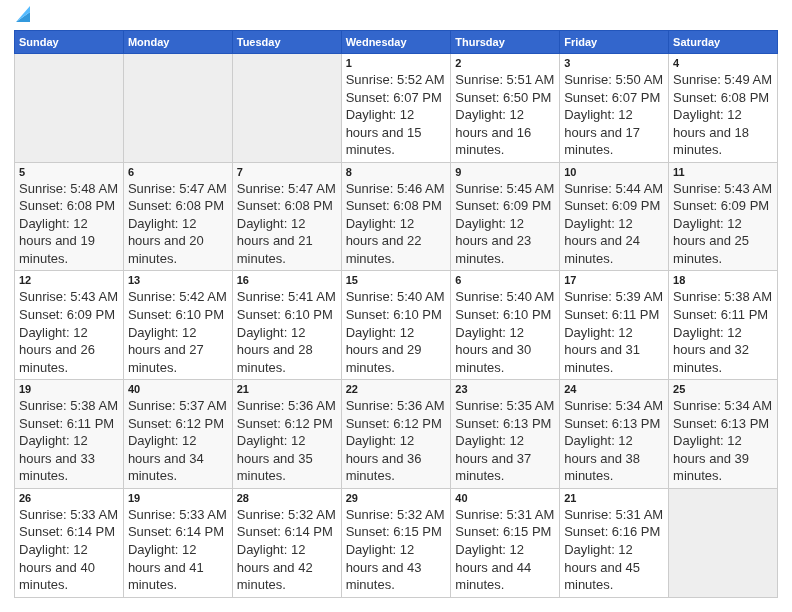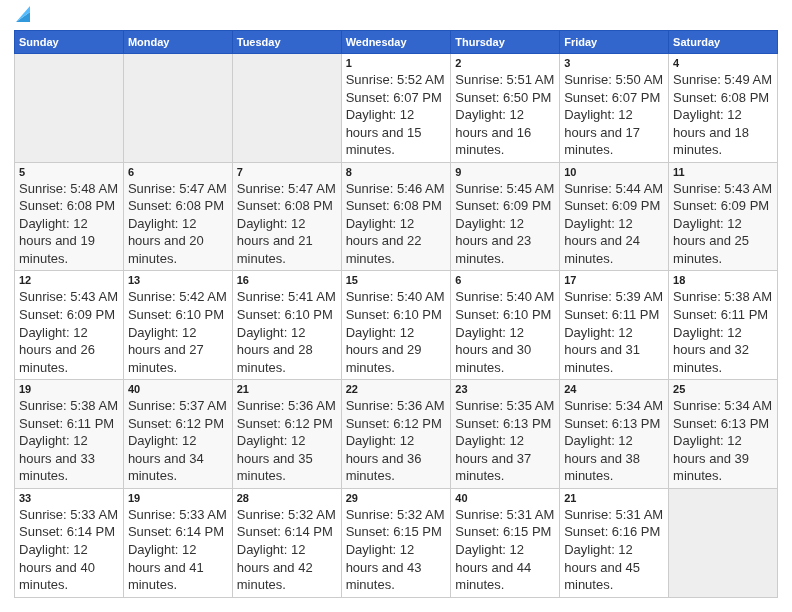--- a/index.html
+++ b/index.html
@@ -282,21 +282,21 @@
           </td>
           <td>
             <div class="day-num">25</div>
             <div class="day-info" style="white-space: pre-line;">Sunrise: 5:34 AM
 Sunset: 6:13 PM
 Daylight: 12 hours and 39 minutes.</div>
           </td>
         </tr>
         <tr>
           <td>
-            <div class="day-num">33</div>
+            <div class="day-num">26</div>
             <div class="day-info" style="white-space: pre-line;">Sunrise: 5:33 AM
 Sunset: 6:14 PM
 Daylight: 12 hours and 40 minutes.</div>
           </td>
           <td>
             <div class="day-num">19</div>
             <div class="day-info" style="white-space: pre-line;">Sunrise: 5:33 AM
 Sunset: 6:14 PM
 Daylight: 12 hours and 41 minutes.</div>
           </td>

